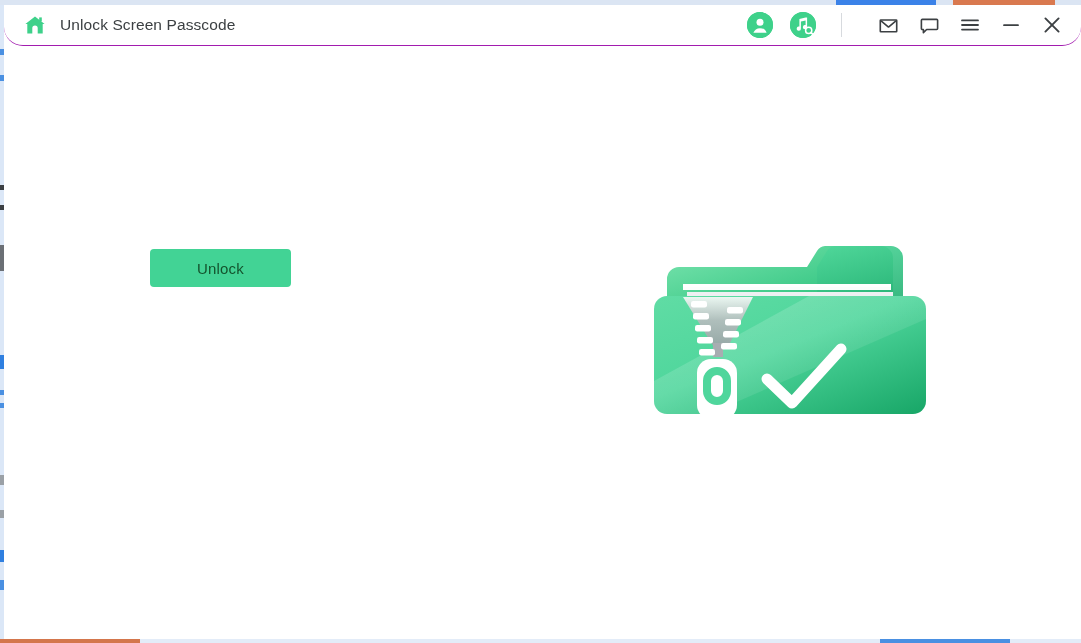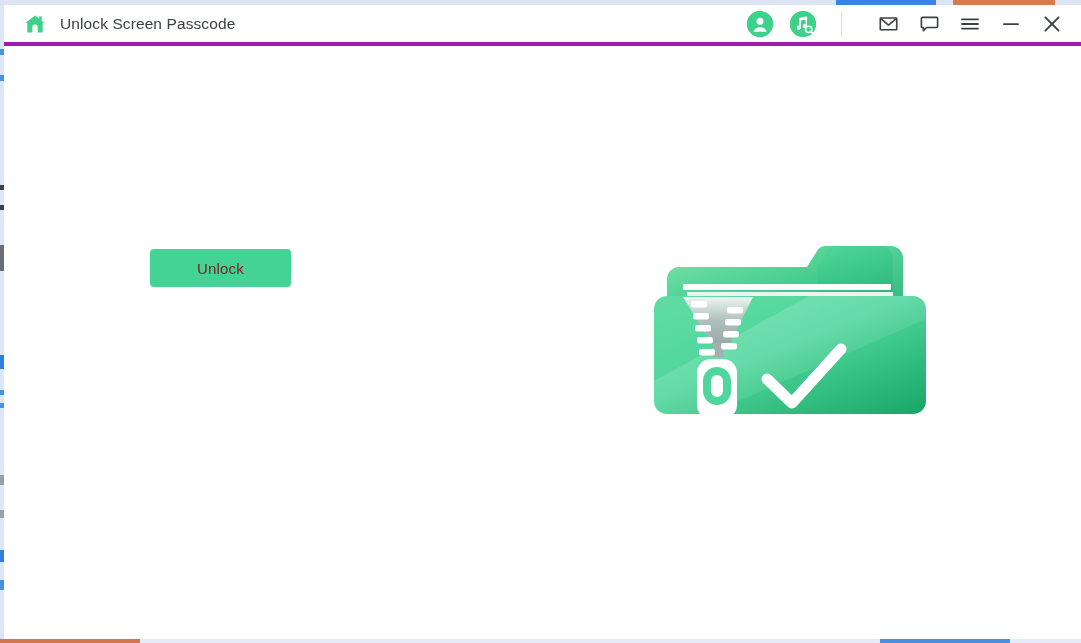--- a/index.html
+++ b/index.html
@@ -79,23 +79,24 @@
     width: 1077px;
     height: 634px;
     background: #ffffff;
   }
 
   
   .titlebar {
     position: relative;
     height: 41px;
     background: #ffffff;
-    border-bottom: 4px solid #a21caf;
-    display: flex;
-    align-items: center;
+    border-bottom: 1px solid #a21caf;
+    display: flex;
+    align-items: center;
+    border-radius: 19px;
   }
 
   .home-icon {
     margin-left: 18px;
     width: 26px;
     height: 26px;
     display: flex;
     align-items: center;
     justify-content: center;
   }
@@ -183,21 +184,21 @@
 
   .unlock-btn {
     position: absolute;
     left: 146px;
     top: 203px;
     width: 141px;
     height: 38px;
     border: none;
     border-radius: 4px;
     background: #42d395;
-    color: #7f1d1d;
+    color: #14532d;
     font-size: 15px;
     font-family: "Liberation Sans", sans-serif;
     cursor: pointer;
     letter-spacing: 0.2px;
   }
 
   .illustration {
     position: absolute;
     left: 645px;
     top: 185px;

